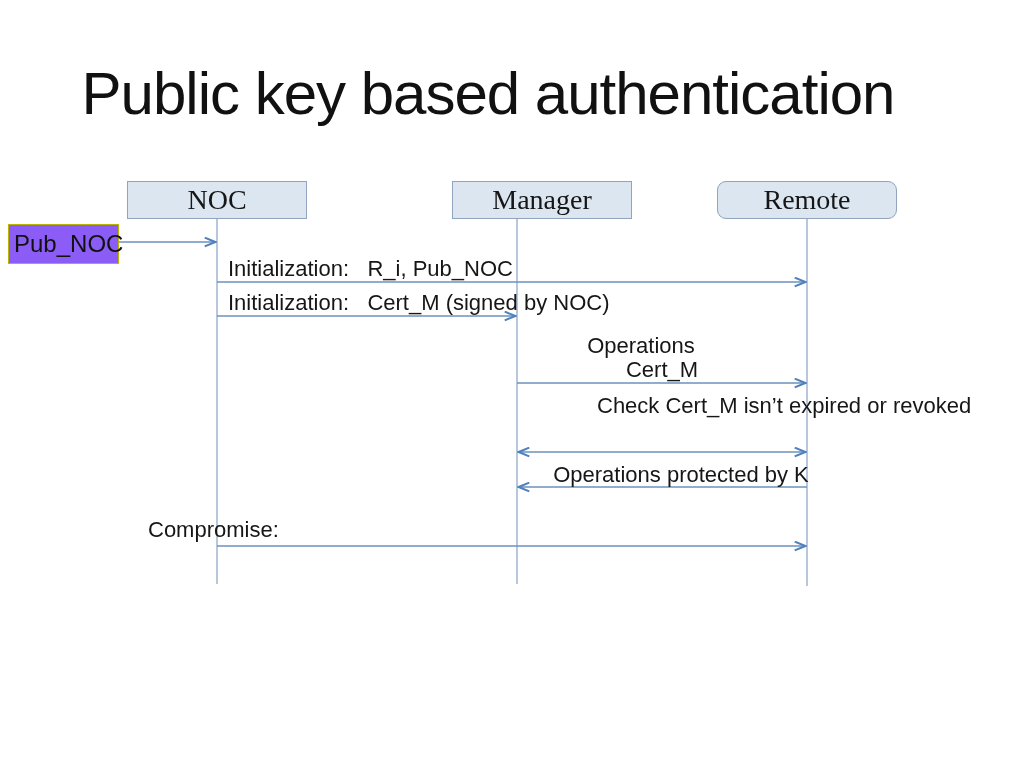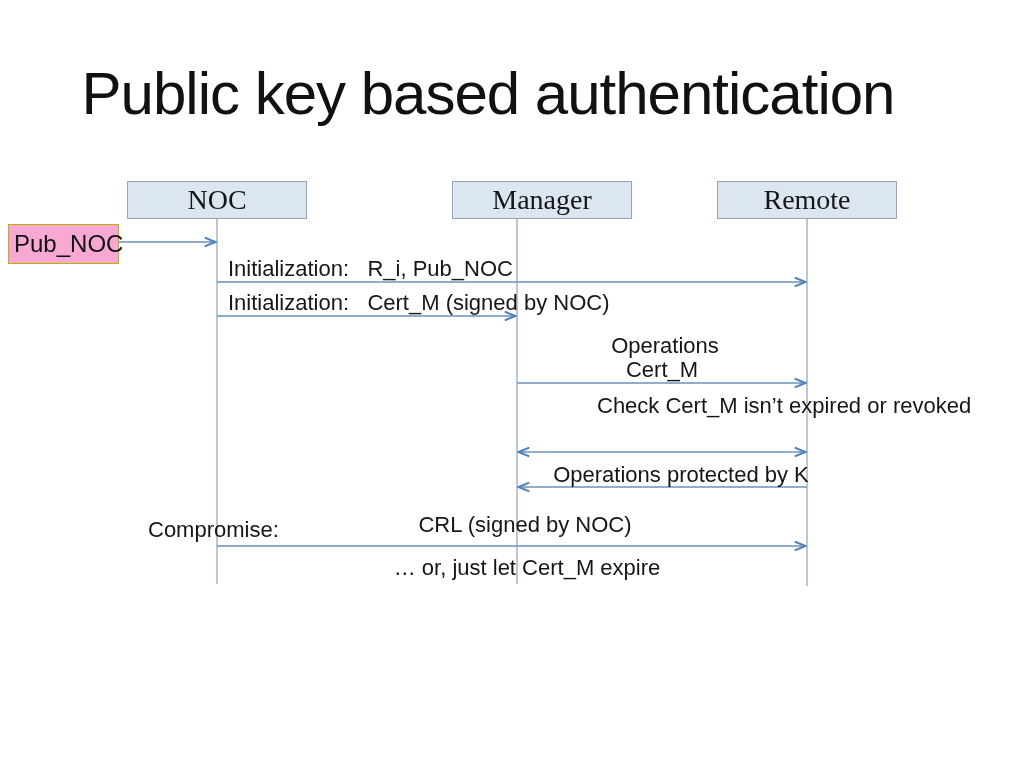--- a/index.html
+++ b/index.html
@@ -15,21 +15,21 @@
   }
   .diagram-svg{position:absolute;left:0;top:0;width:1024px;height:768px;}
   .actor-box{
     position:absolute;top:181px;width:180px;height:38px;
     background:#dce6f1;border:1.5px solid #92a3c0;box-sizing:border-box;
     display:flex;align-items:center;justify-content:center;
     font-size:28px;color:#161616;font-family:Liberation Serif, serif;
   }
   .note-box{
     position:absolute;left:8px;top:224px;width:111px;height:40px;
-    background:#f9a8d4;border:1.7px solid #b9b500;box-sizing:border-box;
+    background:#8b5cf6;border:1.7px solid #b9b500;box-sizing:border-box;
     display:flex;align-items:center;justify-content:flex-start;
     padding-left:5px;font-size:24px;color:#111;
   }
   .msg-label{
     position:absolute;font-size:22px;line-height:25px;color:#161616;
     white-space:pre;
   }
   .center{text-align:center;}
 </style>
 </head>
@@ -58,39 +58,37 @@
   </svg>
 
   <div class="slide-title">Public key based authentication</div>
 
   <div class="actor-box" style="left:127px;">
     <span>NOC</span>
   </div>
   <div class="actor-box" style="left:452px;">
     <span>Manager</span>
   </div>
-  <div class="actor-box" style="left:717px;">
+  <div class="actor-box" style="left:717px;border-radius:9px;">
     <span>Remote</span>
   </div>
 
   <div class="note-box">
     <span>Pub_NOC</span>
   </div>
 
   <div class="msg-label" style="left:228px;top:290px;">Initialization:   Cert_M (signed by NOC)</div>
 
   <div class="msg-label" style="left:228px;top:256px;">Initialization:   R_i, Pub_NOC</div>
 
-  <div class="msg-label center" style="left:517px;top:333px;width:248px;padding-left:24px;">Operations</div>
+  <div class="msg-label center" style="left:517px;top:333px;width:248px;">Operations</div>
   <div class="msg-label" style="left:597px;top:393px;">Check Cert_M isn’t expired or revoked</div>
 
   <div class="msg-label center" style="left:517px;top:357px;width:290px;">Cert_M</div>
 
 
   <div class="msg-label center" style="left:517px;top:462px;width:328px;">Operations protected by K</div>
 
   <div class="msg-label" style="left:148px;top:491px;margin-top:26px;">Compromise:</div>
 
-  <div class="msg-label center" style="left:375px;top:512px;width:300px;">CRL (signed by NOC)</div>
 
-  <div class="msg-label center" style="left:377px;top:555px;width:300px;">… or, just let Cert_M expire</div>
 
 </div>
 
 </body></html>

